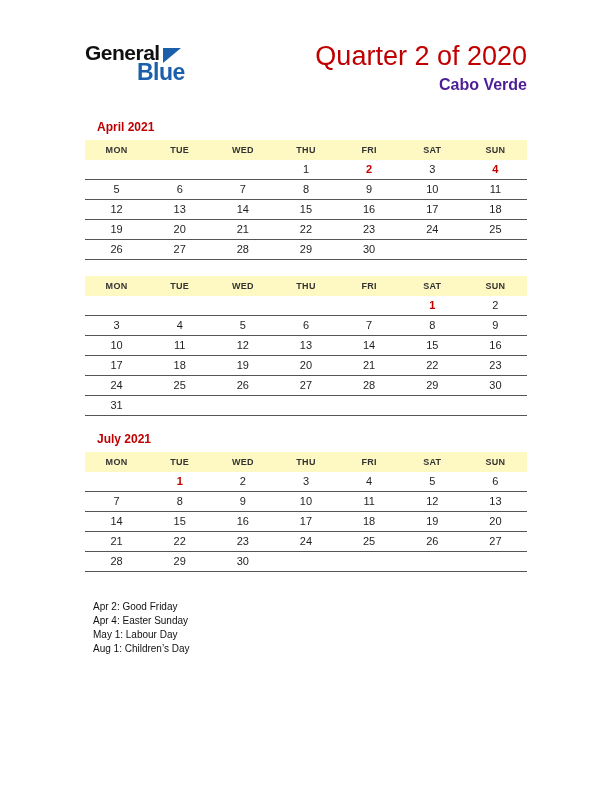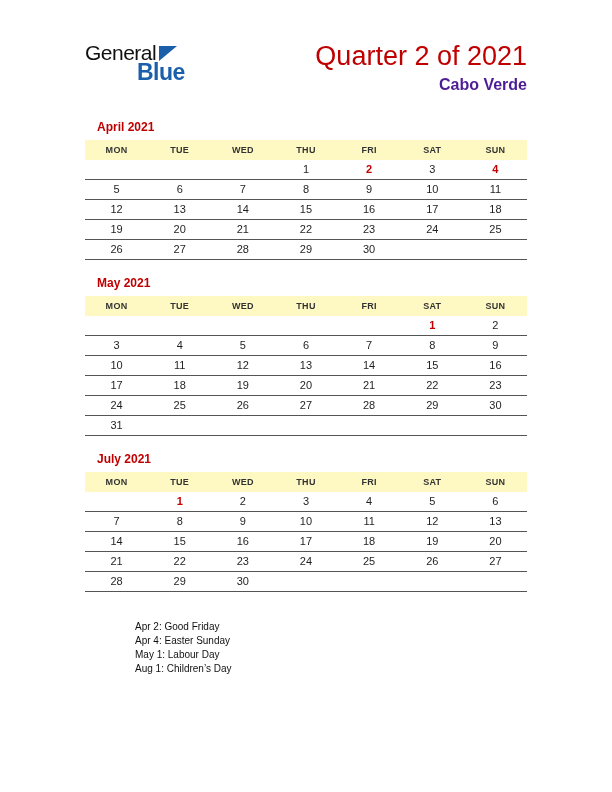--- a/index.html
+++ b/index.html
@@ -9,21 +9,21 @@
     font-family: "Liberation Sans", sans-serif;
     color: #222;
     --accent: #c00000;
     --brand: #1b5faa;
   }
   .page { width: 612px; height: 792px; padding: 42px 85px 0 85px; overflow: hidden; }
 
   
   .header { display: flex; justify-content: space-between; align-items: flex-start; margin-bottom: 26px; }
   .logo { line-height: 1; }
-  .logo-line1 { display: flex; align-items: center; font-size: 21px; font-weight: normal; color: #101010; letter-spacing: -0.5px; }
+  .logo-line1 { display: flex; align-items: flex-end; font-size: 21px; font-weight: bold; color: #101010; letter-spacing: -0.5px; }
   .logo-triangle { margin-left: 3px; margin-top: 2px; }
   .logo-line2 { font-size: 23px; font-weight: bold; color: var(--brand); letter-spacing: -0.5px; margin-left: 52px; margin-top: -2px; }
   .title-block { text-align: right; }
   .page-title { font-size: 27px; color: var(--accent); font-weight: 500; line-height: 1.1; }
   .page-subtitle { font-size: 16px; font-weight: bold; color: #4c1d95; margin-top: 4px; }
 
   
   .month { margin-bottom: 16px; }
   .month-title { color: var(--accent); font-weight: bold; font-size: 12px; margin: 0 0 6px 12px; }
   table.cal { width: 100%; border-collapse: collapse; table-layout: fixed; }
@@ -32,39 +32,39 @@
     padding: 5px 0; text-align: center; letter-spacing: 0.3px;
   }
   table.cal tbody td {
     font-size: 11px; line-height: 12px; color: #1f1f1f; text-align: center;
     padding: 3px 0 4px 0; border-bottom: 1px solid #555; height: 19px;
   }
   table.cal tbody td.holiday { color: var(--accent); font-weight: bold; }
 
   
   .notes { margin-top: 28px; margin-left: 8px; }
-  .notes div { font-size: 10px; line-height: 14px; color: #111; margin-left: 42px; }
+  .notes div { font-size: 10px; line-height: 14px; color: #111; }
 </style>
 </head>
 <body style="--accent: #c00000; --brand: #1b5faa;">
 
 <div class="page">
 
   <div class="header">
     <div class="logo">
       <div class="logo-line1">
         <span>General</span>
         <svg class="logo-triangle" width="18" height="15" viewBox="0 0 18 15">
           <polygon points="0,0 18,0 0,15" fill="#1b5faa"></polygon>
         </svg>
       </div>
       <div class="logo-line2">Blue</div>
     </div>
     <div class="title-block">
-      <div class="page-title">Quarter 2 of 2021</div>
+      <div class="page-title">Quarter 2 of 2020</div>
       <div class="page-subtitle">Cabo Verde</div>
     </div>
   </div>
 
   <div>
   <div class="month">
     <div class="month-title">April 2021</div>
     <table class="cal">
       <thead>
         <tr>
@@ -121,21 +121,20 @@
               <td>29</td>
               <td>30</td>
               <td></td>
               <td></td>
             </tr>
           </tbody>
     </table>
   </div>
 
   <div class="month">
-    <div class="month-title">May 2021</div>
     <table class="cal">
       <thead>
         <tr>
               <th>MON</th>
               <th>TUE</th>
               <th>WED</th>
               <th>THU</th>
               <th>FRI</th>
               <th>SAT</th>
               <th>SUN</th>

